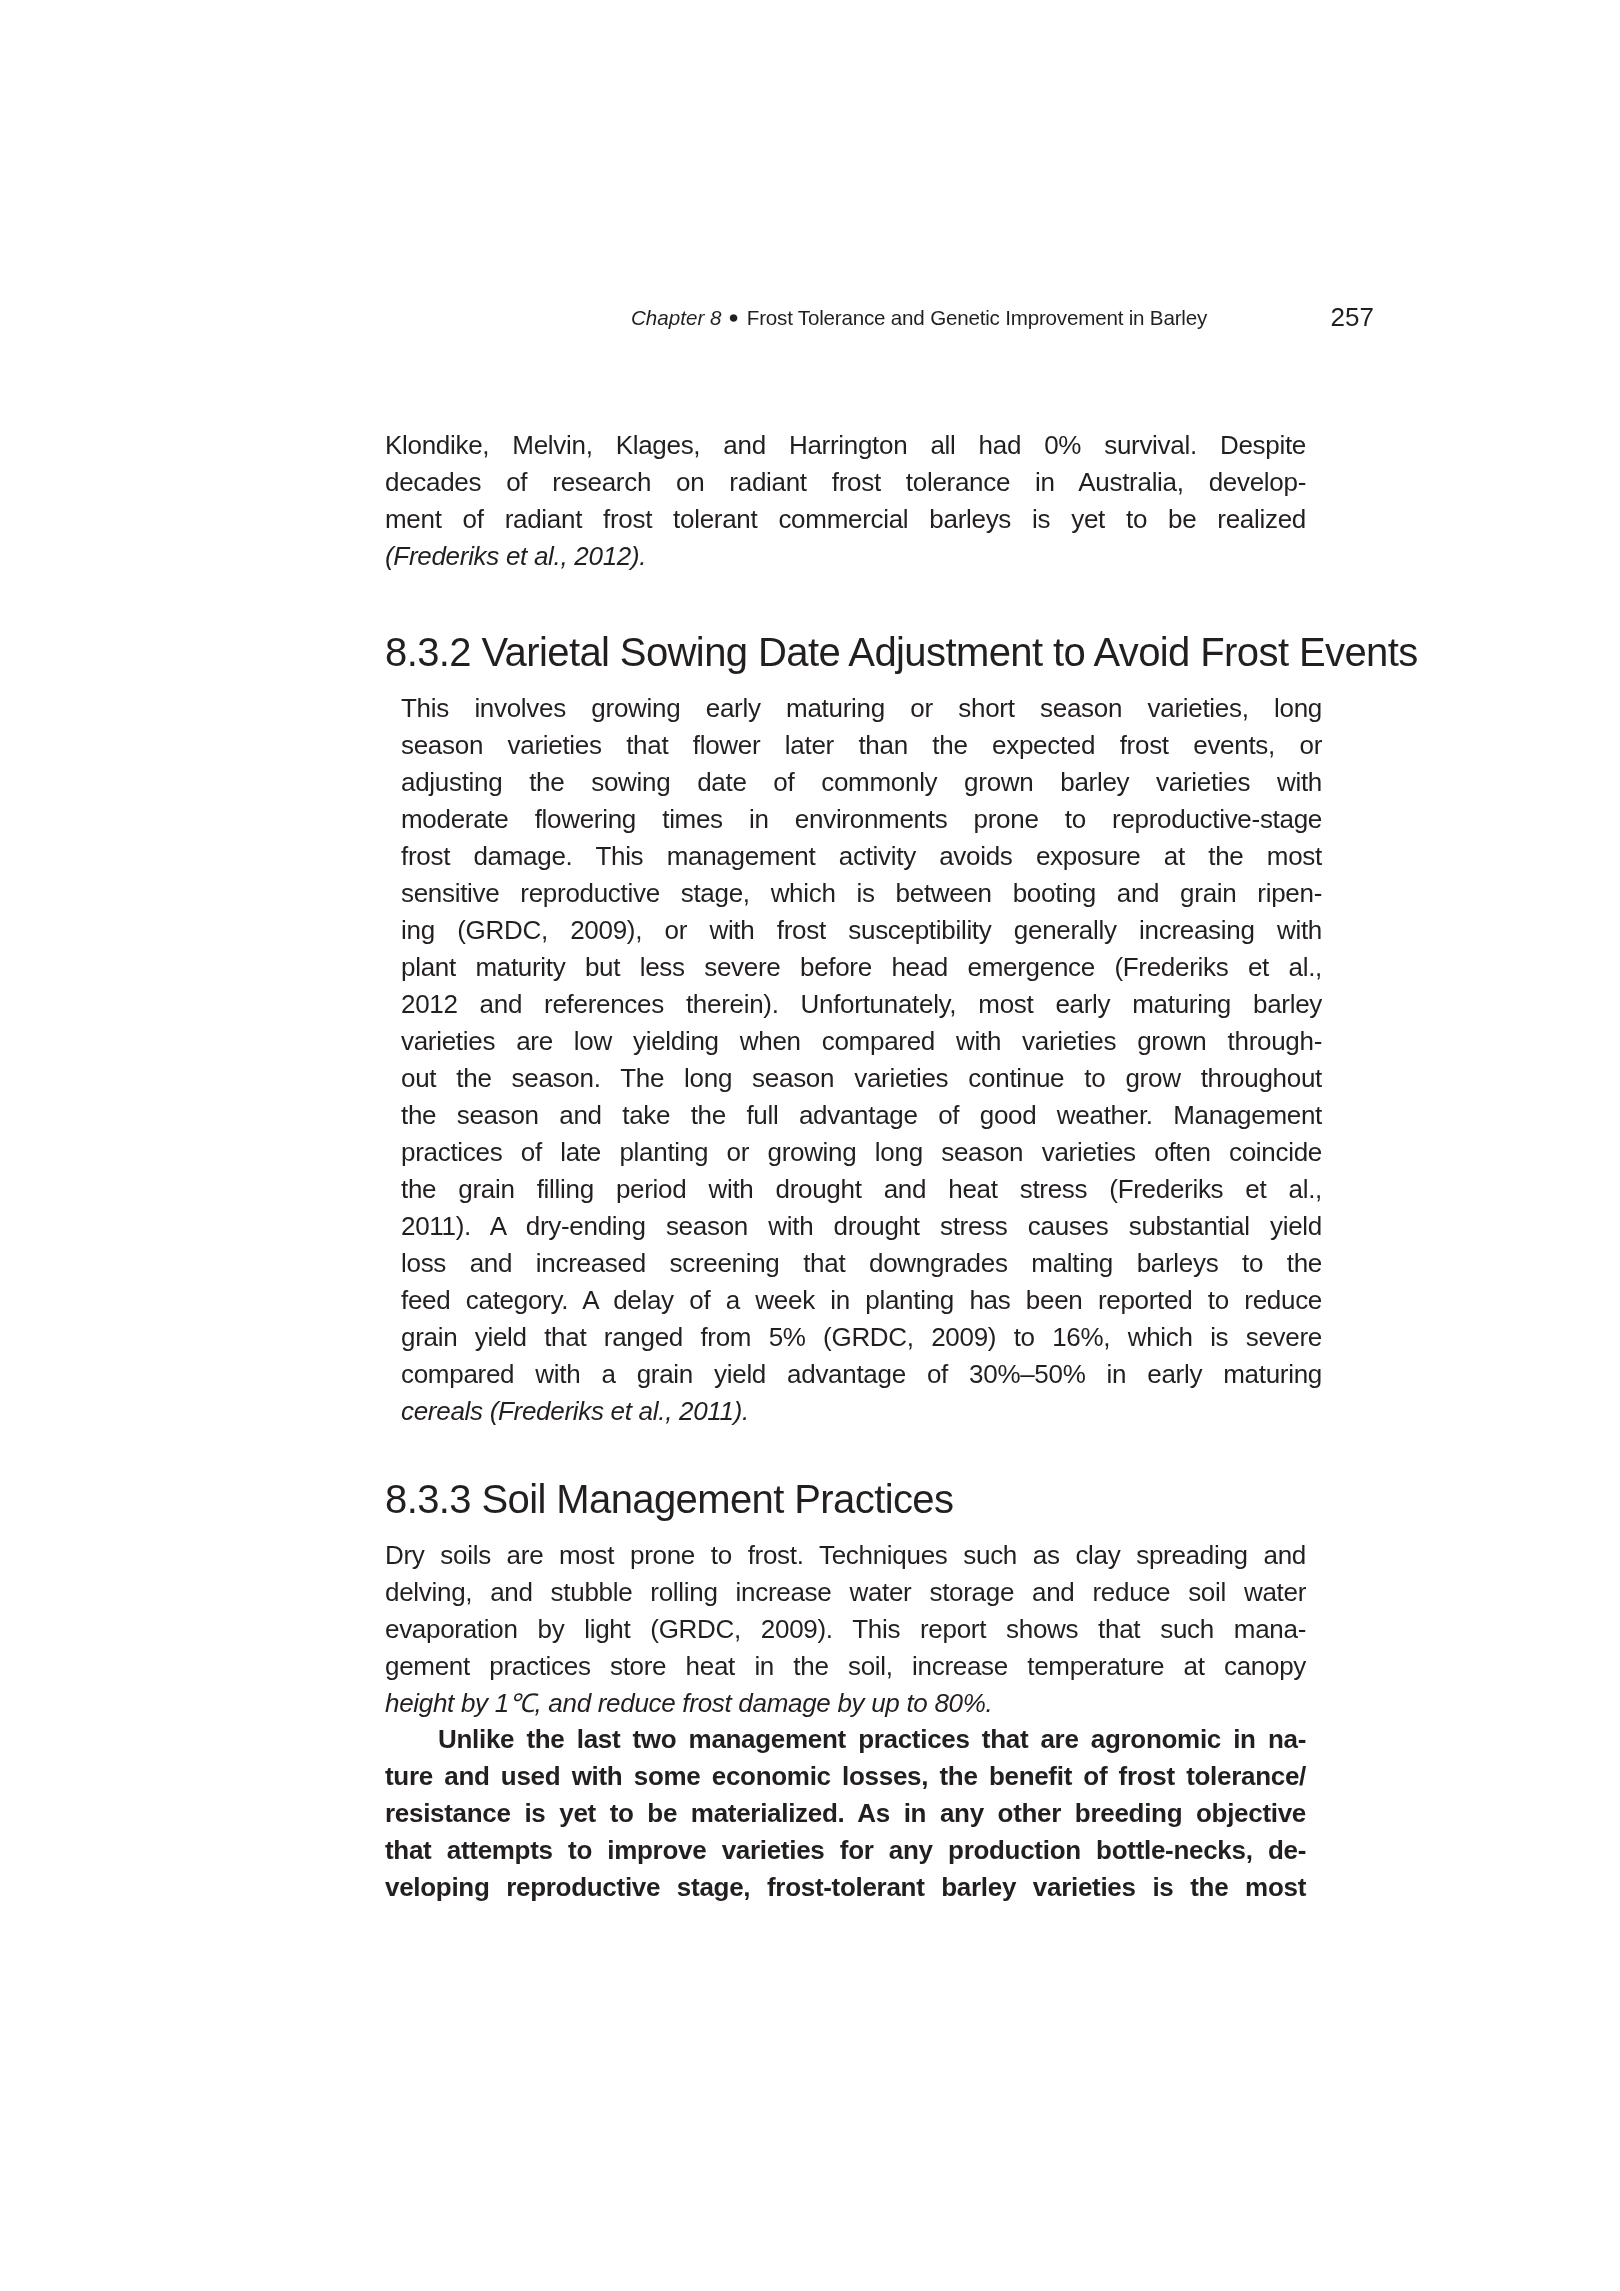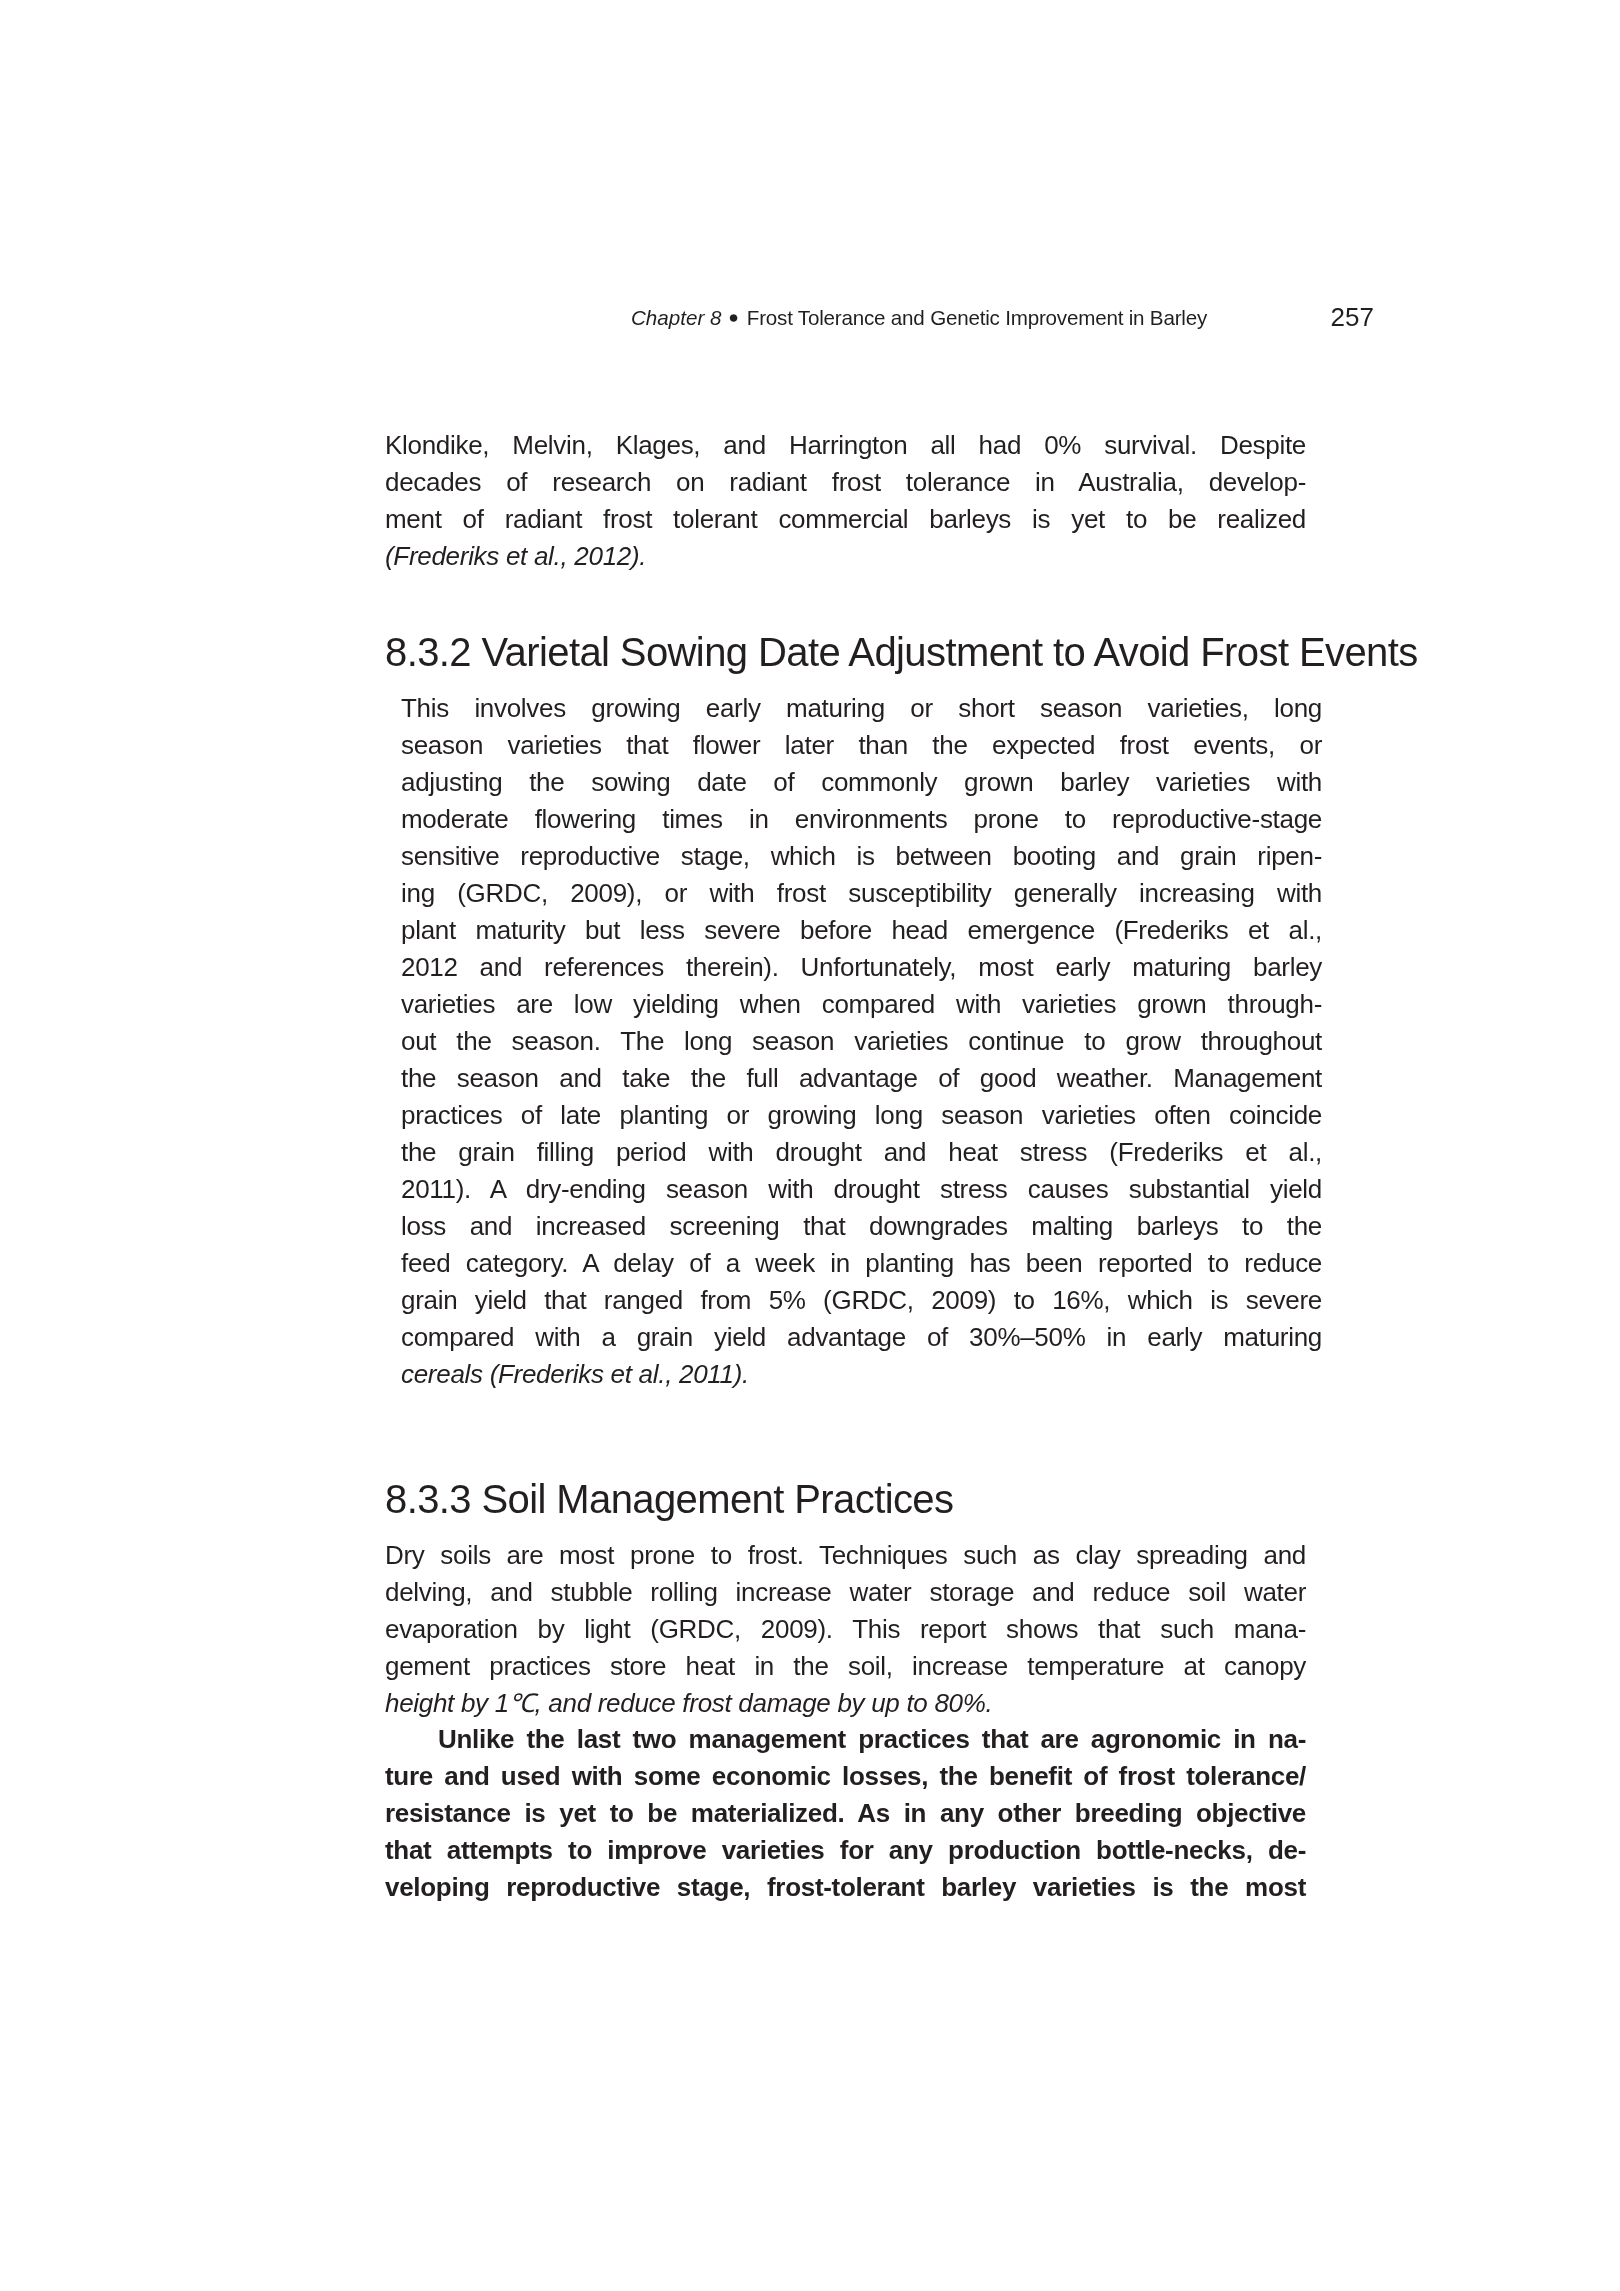--- a/index.html
+++ b/index.html
@@ -36,20 +36,21 @@
   <span class="line last">(Frederiks et al., 2012).</span>
 </div>
 
 <div class="heading" style="top:631px;">8.3.2  Varietal Sowing Date Adjustment to Avoid Frost Events</div>
 
 <div class="block" style="top:690px;margin-left:16px;">
   <span class="line">This involves growing early maturing or short season varieties, long</span>
   <span class="line">season varieties that flower later than the expected frost events, or</span>
   <span class="line">adjusting the sowing date of commonly grown barley varieties with</span>
   <span class="line">moderate flowering times in environments prone to reproductive-stage</span>
+  <span class="line">frost damage. This management activity avoids exposure at the most</span>
   <span class="line">sensitive reproductive stage, which is between booting and grain ripen-</span>
   <span class="line">ing (GRDC, 2009), or with frost susceptibility generally increasing with</span>
   <span class="line">plant maturity but less severe before head emergence (Frederiks et al.,</span>
   <span class="line">2012 and references therein). Unfortunately, most early maturing barley</span>
   <span class="line">varieties are low yielding when compared with varieties grown through-</span>
   <span class="line">out the season. The long season varieties continue to grow throughout</span>
   <span class="line">the season and take the full advantage of good weather. Management</span>
   <span class="line">practices of late planting or growing long season varieties often coincide</span>
   <span class="line">the grain filling period with drought and heat stress (Frederiks et al.,</span>
   <span class="line">2011). A dry-ending season with drought stress causes substantial yield</span>

